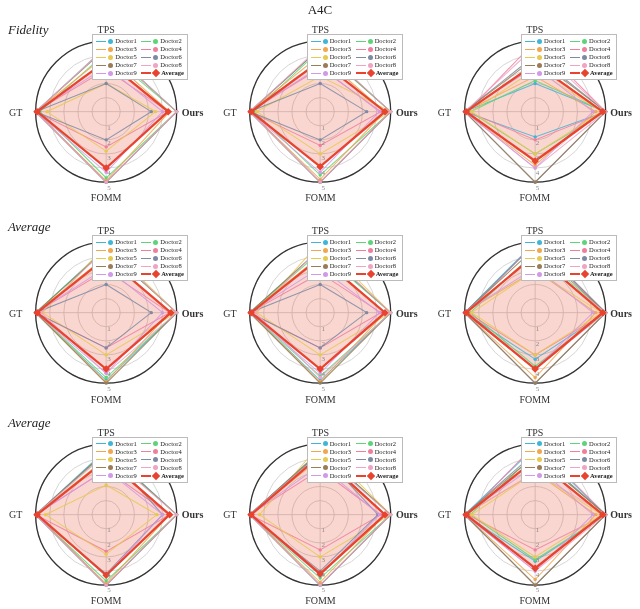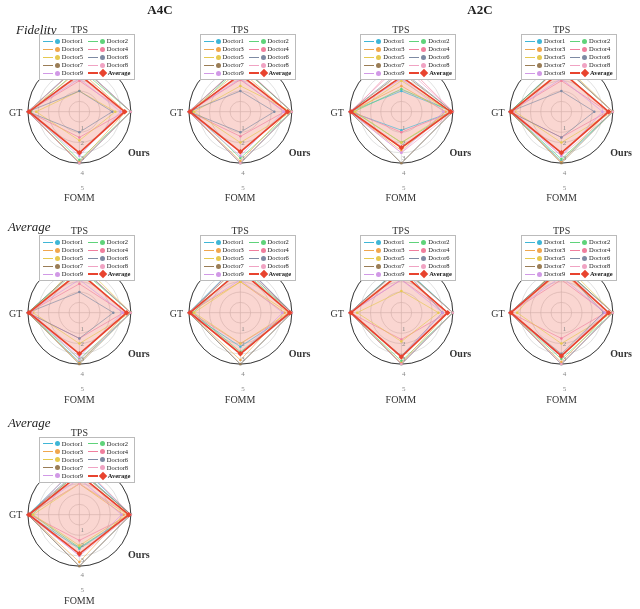--- a/index.html
+++ b/index.html
@@ -20,36 +20,36 @@
     position: absolute;
     top: 2px;
     left: 0;
     width: 640px;
     height: 18px;
     display: flex;
   }
   .col-titles > div {
     text-align: center;
     font-size: 13px;
-    font-weight: 700;
+    font-weight: 400;
   }
   .row-title {
     position: absolute;
     font-size: 13px;
     font-weight: 500;
     font-style: italic;
   }
   .grid {
     position: absolute;
     top: 20px;
     left: 8px;
     width: 625px;
     height: 586px;
     display: grid;
-    grid-template-columns: repeat(4, 1fr);
+    grid-template-columns: repeat(3, 1fr);
     grid-template-rows: repeat(3, 1fr);
     gap: 18px;
   }
   .cell {
     position: relative;
   }
   .cell svg {
     position: absolute;
     inset: 0;
     width: 100%;
@@ -59,21 +59,21 @@
   
   .ax-top, .ax-right, .ax-bottom, .ax-left {
     position: absolute;
     font-size: 10px;
     color: #333;
     white-space: nowrap;
   }
   .ax-top    { top: 4px; left: 50%; transform: translateX(-50%); }
   .ax-bottom { bottom: 0; left: 50%; transform: translateX(-50%); }
   .ax-left   { left: 1px; top: 50%; transform: translateY(-50%); }
-  .ax-right  { right: 1px; top: 50%; transform: translateY(-50%); font-weight: bold; margin-top: 40px; }
+  .ax-right  { right: 1px; top: 50%; transform: translateY(-50%); font-weight: bold; }
 
   
   .ticks {
     position: absolute;
     left: 50%;
     top: 50%;
     width: 2px;
     height: 90px;
     transform: translateX(-50%);
     font-size: 7px;
@@ -130,24 +130,23 @@
     flex: 0 0 10px;
   }
 </style>
 </head>
 <body>
 
 <div class="page">
 
   <div class="col-titles">
     <div style="flex:1">A4C</div>
-    <div style="flex:1">A2C</div>
   </div>
 
-  <div class="row-title" style="top:22px;left:16px;text-align:center;">Fidelity</div>
+  <div class="row-title" style="top:22px;left:8px;text-align:center;">Fidelity</div>
   <div class="row-title" style="top:219px;left:8px;">Average</div>
   <div class="row-title" style="top:415px;left:8px;">Average</div>
 
   <div class="grid" id="grid">
       <div class="cell">
         <svg viewBox="0 0 208 195" preserveAspectRatio="xMidYMid meet">
           <circle cx="104" cy="97.5" r="15" fill="none" stroke="#c8c8c8" stroke-width="0.8"></circle>
           <circle cx="104" cy="97.5" r="30" fill="none" stroke="#c8c8c8" stroke-width="0.8"></circle>
           <circle cx="104" cy="97.5" r="45" fill="none" stroke="#c8c8c8" stroke-width="0.8"></circle>
           <circle cx="104" cy="97.5" r="60" fill="none" stroke="#c8c8c8" stroke-width="0.8"></circle>

